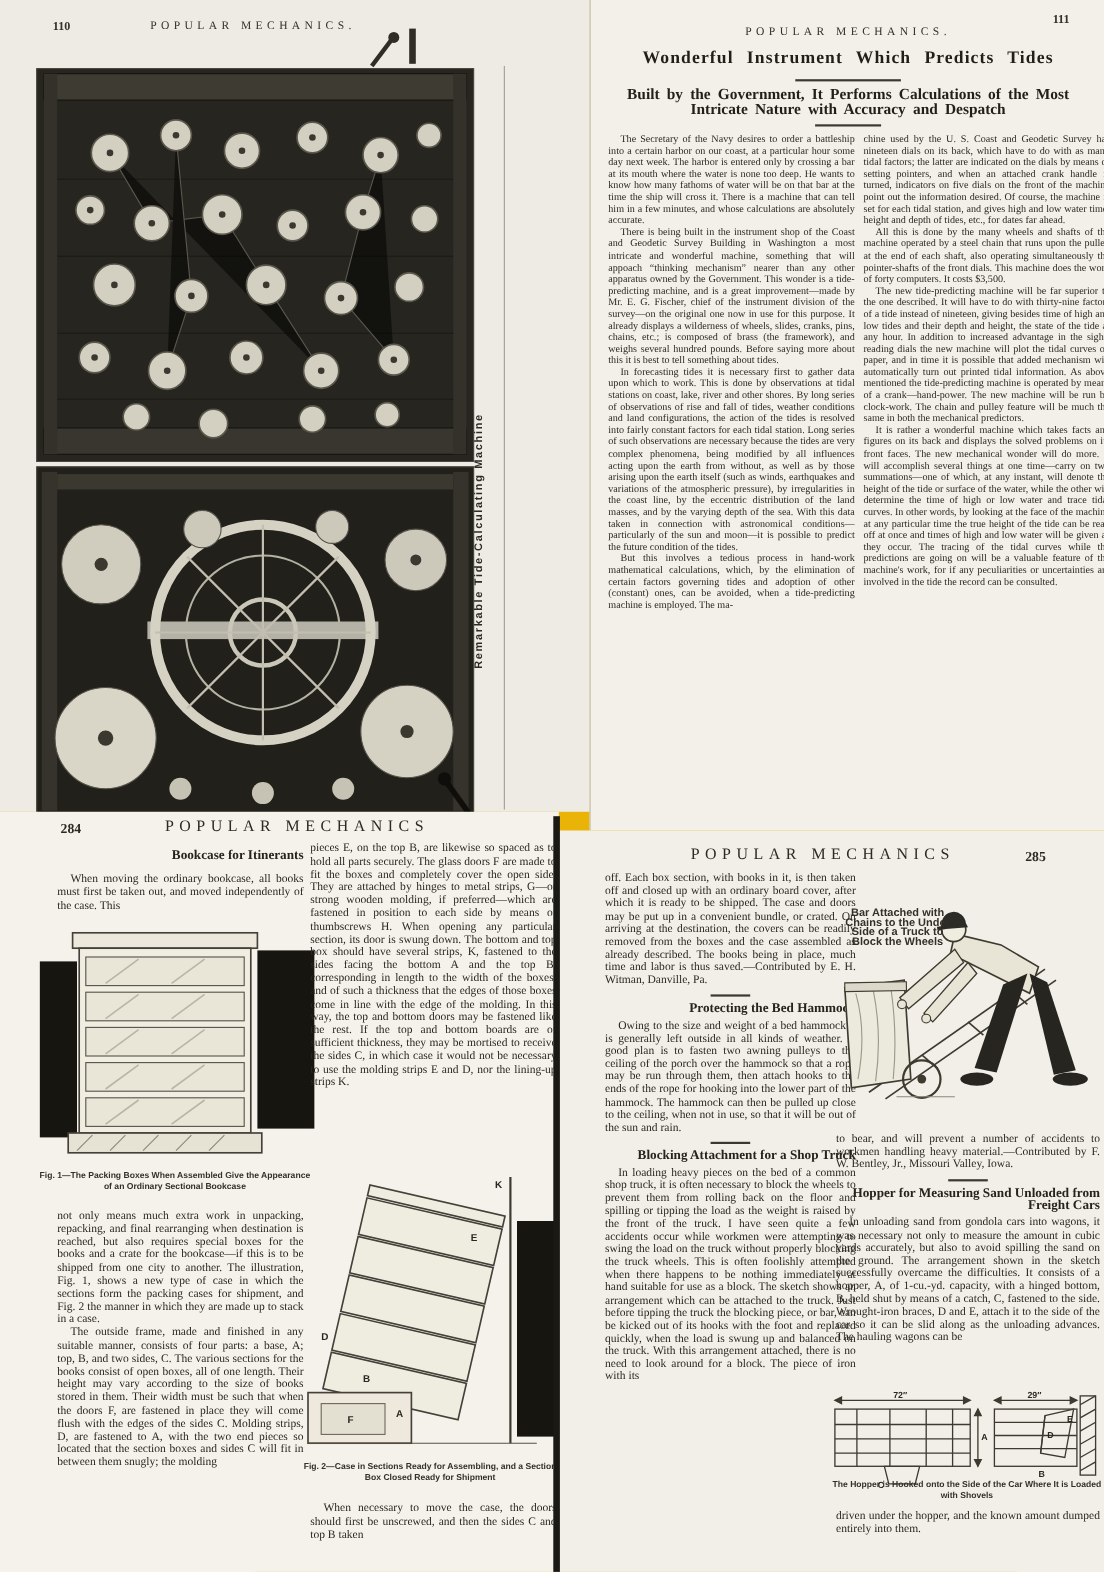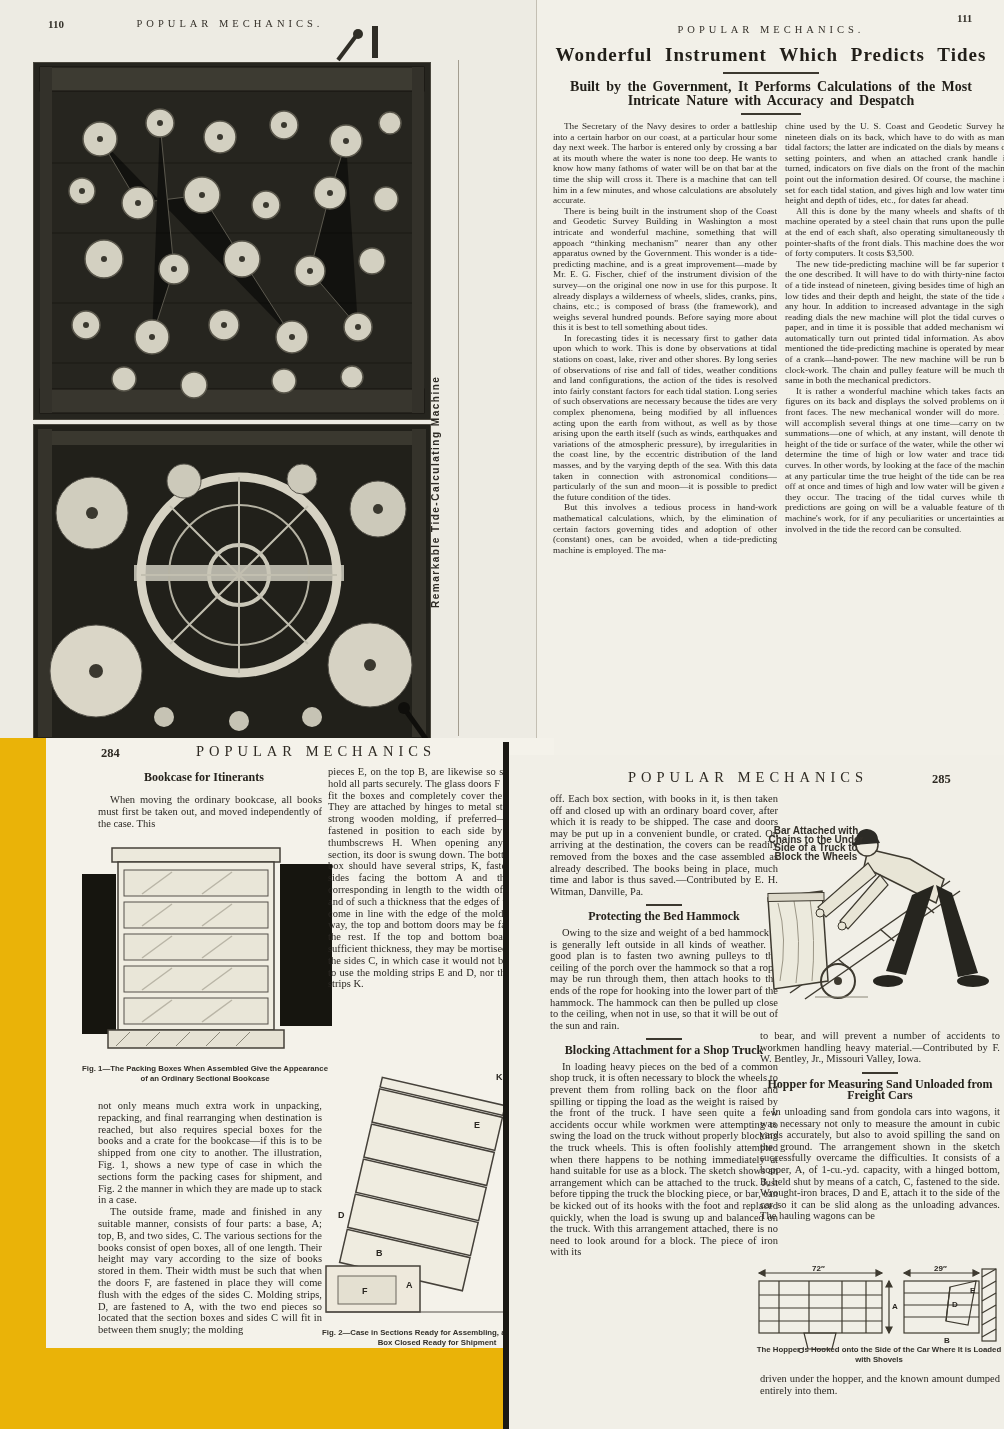--- a/index.html
+++ b/index.html
@@ -1,45 +1,45 @@
 <!DOCTYPE html>
 <html><head>
 <meta charset="utf-8">
 <style>
   html,body{margin:0;padding:0;background:#d8d5cc;}
   #canvas{position:relative;width:1004px;height:1429px;background:#eab308;overflow:hidden;
           font-family:"Liberation Serif",serif;color:#2b2823;}
   .quad{position:absolute;overflow:hidden;}
   #q110{left:0;top:0;width:536px;height:738px;background:#edebe3;}
   #q111{left:536px;top:0;width:468px;height:755px;background:#f2f0e8;border-left:1px solid #c4bfb3;}
-  #q284{left:0;top:738px;width:508px;height:610px;background:#f4f2ea;margin-left:46px;}
+  #q284{left:0;top:738px;width:508px;height:691px;background:#f4f2ea;}
   #q285{left:508px;top:755px;width:496px;height:674px;background:#f1efe7;}
   #vsep-bottom{position:absolute;left:503px;top:742px;width:6px;height:687px;background:#1a1914;}
   .abs{position:absolute;}
   .runhead{font-size:10.5px;letter-spacing:4px;text-align:center;color:#35312a;}
   .runhead-big{font-size:14.5px;letter-spacing:5px;font-weight:normal;text-align:center;color:#2e2a23;}
   .pagenum{font-size:11px;font-weight:bold;color:#35312a;}
   .pagenum-big{font-size:12.5px;font-weight:bold;color:#2e2a23;}
   .photo{background:#24231d;border:1px solid #4a473e;}
   .vcap{writing-mode:vertical-rl;transform:rotate(180deg);font-family:"Liberation Sans",sans-serif;
         font-weight:bold;font-size:10px;letter-spacing:1.5px;color:#2d2a24;}
   .vrule{width:1px;background:#a39d90;}
   
-  .title111{font-size:19px;font-weight:bold;text-align:center;letter-spacing:1px;word-spacing:7px;color:#221f19;}
+  .title111{font-size:16px;font-weight:bold;text-align:center;letter-spacing:1px;word-spacing:7px;color:#221f19;}
   .sub111{font-size:14px;font-weight:bold;text-align:center;line-height:13.5px;word-spacing:3px;color:#221f19;}
   .rule{height:2px;background:#3c382f;margin:0 auto;}
   .col{text-align:justify;}
   .col111{font-size:9.2px;line-height:10.6px;width:224px;}
   .col111 p{margin:0;text-indent:11px;}
   .colbtm{font-size:10.5px;width:224px;}
   .col284{line-height:11.8px;}
   .col285{line-height:11.6px;}
   .colbtm p{margin:0;text-indent:12px;}
   p.cont{text-indent:0 !important;}
-  .arthead{font-size:12px;font-weight:bold;text-align:center;color:#26231d;}
+  .arthead{font-size:12px;font-weight:bold;text-align:right;color:#26231d;}
   .figcap{font-family:"Liberation Sans",sans-serif;font-weight:bold;font-size:7.8px;line-height:9.6px;
           text-align:center;color:#33302a;}
   .sep{width:36px;height:2px;background:#3c382f;margin:7px auto 5px auto;}
   svg text{font-family:"Liberation Sans",sans-serif;}
 </style>
 </head>
 <body>
 
 <div id="canvas">
 

